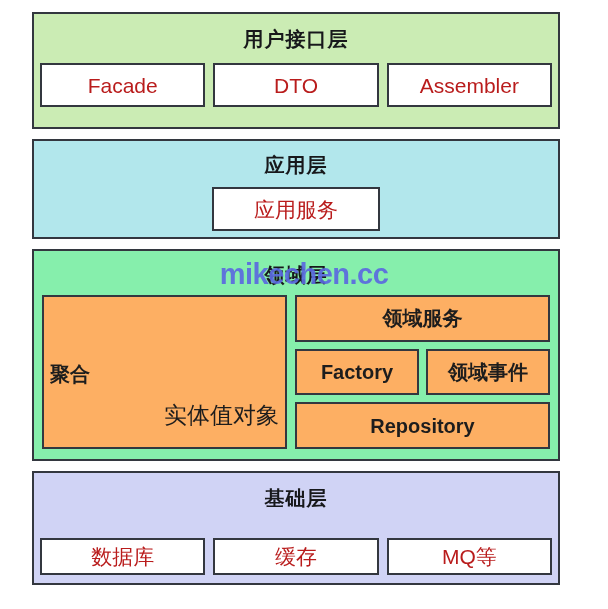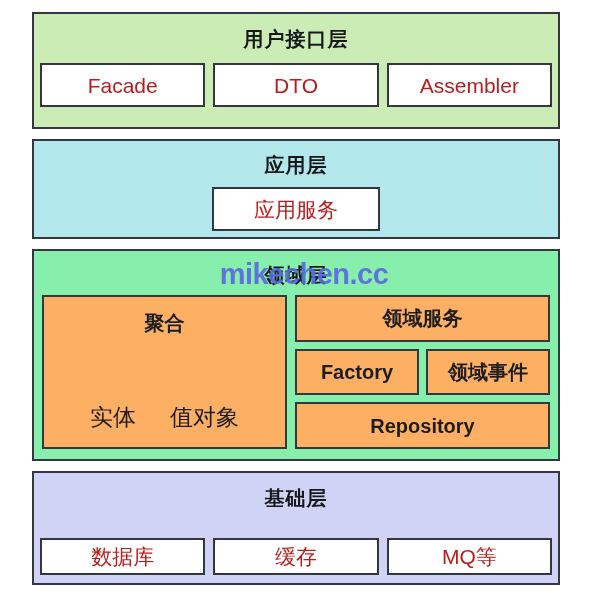--- a/index.html
+++ b/index.html
@@ -106,37 +106,36 @@
     border: 2px solid #33373f;
     background: #fdaf63;
     display: flex;
     align-items: center;
     justify-content: center;
     color: #1d1d1d;
   }
   
   #aggregate-box {
     flex: 0 0 245px;
-    flex-direction: column;
     justify-content: space-between;
     padding: 10px 6px 12px 6px;
   }
   #aggregate-title {
     font-size: 20px;
     font-weight: bold;
     line-height: 1;
     margin-top: 6px;
   }
   #aggregate-terms {
     margin-top: auto;
     margin-bottom: 6px;
     display: flex;
-    gap: 34px;
     font-size: 23px;
     line-height: 1;
+    font-family: Liberation Mono, monospace;
   }
   
   #domain-right {
     flex: 1 1 auto;
     display: flex;
     flex-direction: column;
     gap: 7px;
     min-width: 0;
   }
   #domain-right .orange-row {

